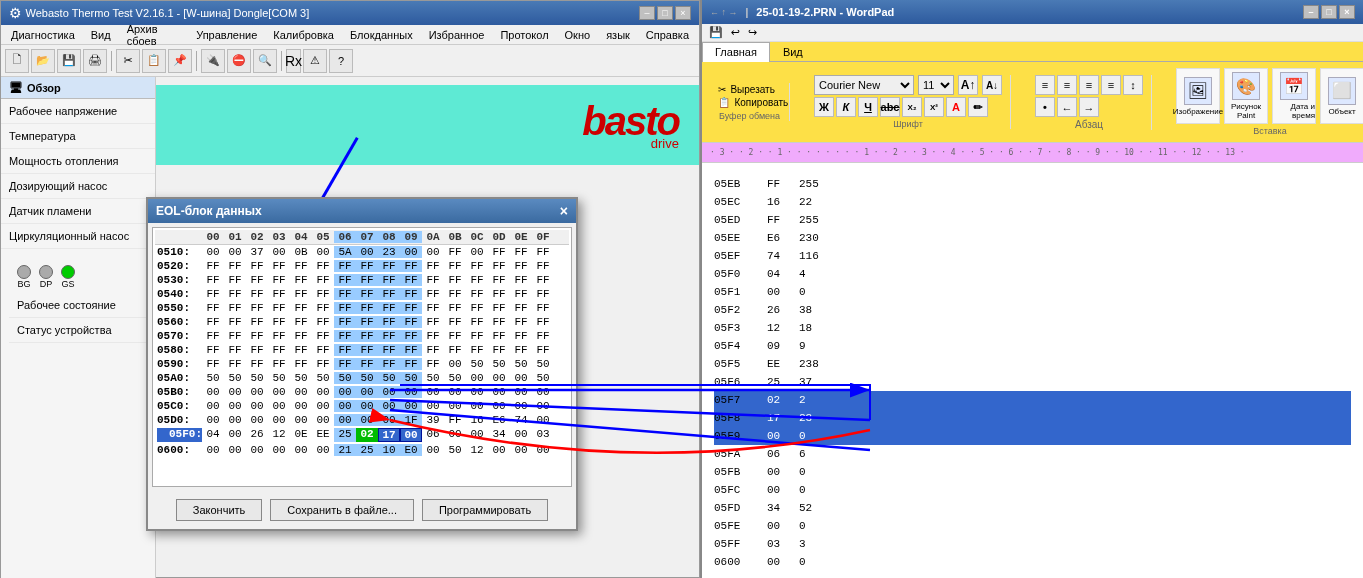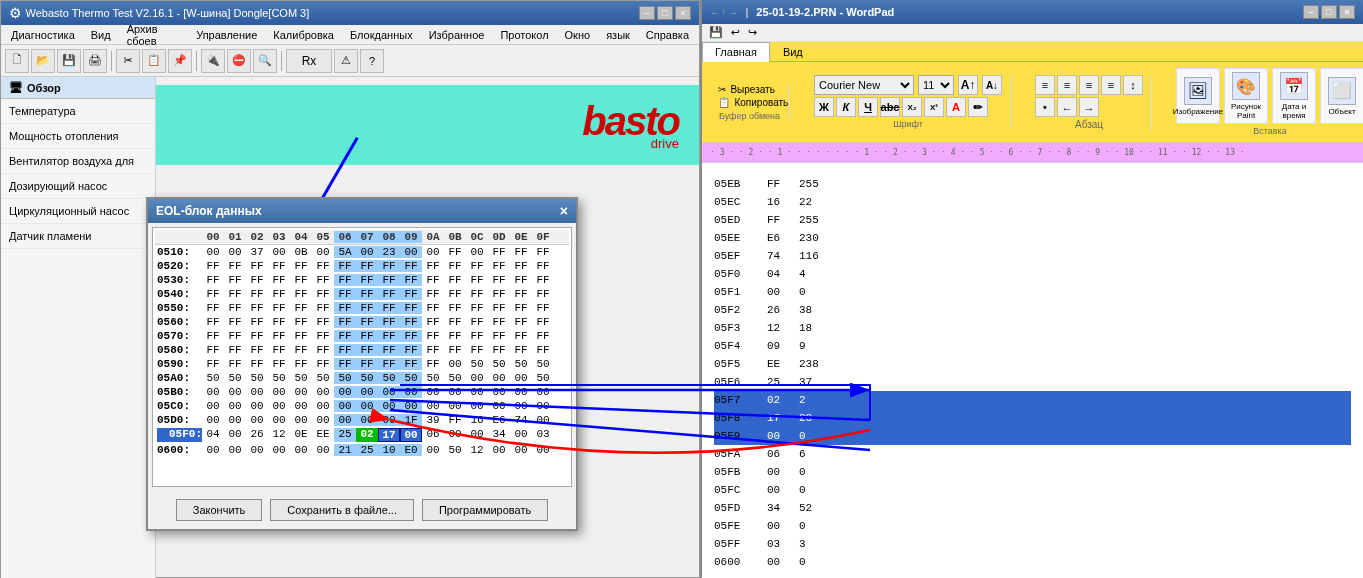--- a/index.html
+++ b/index.html
@@ -142,39 +142,57 @@
       <div class="tool-btn">🖨</div>
       <div class="tool-separator"></div>
       <div class="tool-btn">✂</div>
       <div class="tool-btn">📋</div>
       <div class="tool-btn">📌</div>
       <div class="tool-separator"></div>
       <div class="tool-btn">🔌</div>
       <div class="tool-btn">⛔</div>
       <div class="tool-btn">🔍</div>
       <div class="tool-separator"></div>
-      <div class="tool-btn" style="font-size:12px;width:46px;">Rx</div>
+      <div class="tool-btn" style="font-size:14px;width:15px;">Rx</div>
       <div class="tool-btn">⚠</div>
       <div class="tool-btn">?</div>
     </div>
 
     <div class="main-content" style="position:relative;">
 
       <div class="sidebar" style="position:relative;">
         <div class="sidebar-title">
           <span>🖥</span>
           <span>Обзор</span>
         </div>
+        <div class="sidebar-item">Рабочее напряжение</div>
         <div class="sidebar-item">Температура</div>
         <div class="sidebar-item">Мощность отопления</div>
-        <div class="sidebar-item">Вентилятор воздуха для</div>
         <div class="sidebar-item">Дозирующий насос</div>
+        <div class="sidebar-item">Датчик пламени</div>
         <div class="sidebar-item">Циркуляционный насос</div>
-        <div class="sidebar-item">Датчик пламени</div>
-
+
+        <div style="margin-top:8px;padding:4px 8px;">
+          <div class="status-indicators">
+            <div class="indicator">
+              <div class="indicator-dot dot-gray"></div>
+              <span style="font-size:9px;">BG</span>
+            </div>
+            <div class="indicator">
+              <div class="indicator-dot dot-gray"></div>
+              <span style="font-size:9px;">DP</span>
+            </div>
+            <div class="indicator">
+              <div class="indicator-dot dot-green"></div>
+              <span style="font-size:9px;">GS</span>
+            </div>
+          </div>
+          <div class="sidebar-item">Рабочее состояние</div>
+          <div class="sidebar-item">Статус устройства</div>
+        </div>
       </div>
 
       <div class="right-panel">
         <div class="basto-area">
           <div style="text-align:right;">
             <div style="font-size:40px;font-weight:900;color:#cc0000;font-style:italic;letter-spacing:-2px;">basto</div>
             <div style="font-size:13px;color:#cc0000;margin-top:-8px;">drive</div>
           </div>
         </div>
 
@@ -595,21 +613,21 @@
             <div class="large-icon-btn">
               <div class="large-icon">🖼</div>
               <span style="font-size:8px;text-align:center;">Изображение</span>
             </div>
             <div class="large-icon-btn">
               <div class="large-icon">🎨</div>
               <span style="font-size:8px;text-align:center;">Рисунок Paint</span>
             </div>
             <div class="large-icon-btn">
               <div class="large-icon">📅</div>
-              <span style="font-size:8px;text-align:center;">Дата и время</span>
+              <span style="font-size:8px;text-align:right;">Дата и время</span>
             </div>
             <div class="large-icon-btn">
               <div class="large-icon">⬜</div>
               <span style="font-size:8px;text-align:center;">Объект</span>
             </div>
           </div>
           <div style="font-size:9px;color:#666;text-align:center;margin-top:2px;">Вставка</div>
         </div>
       </div>
     </div>

